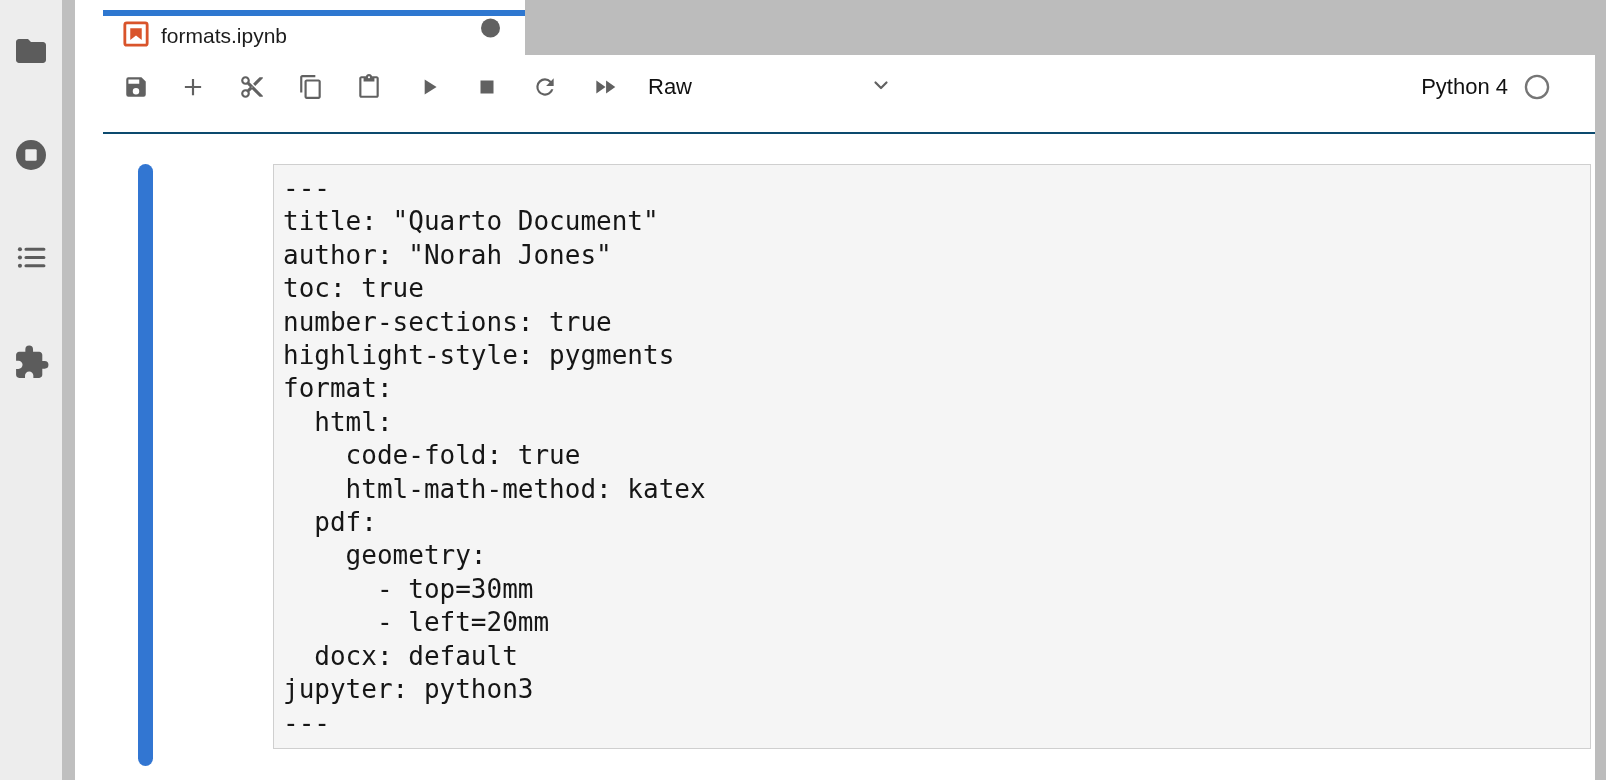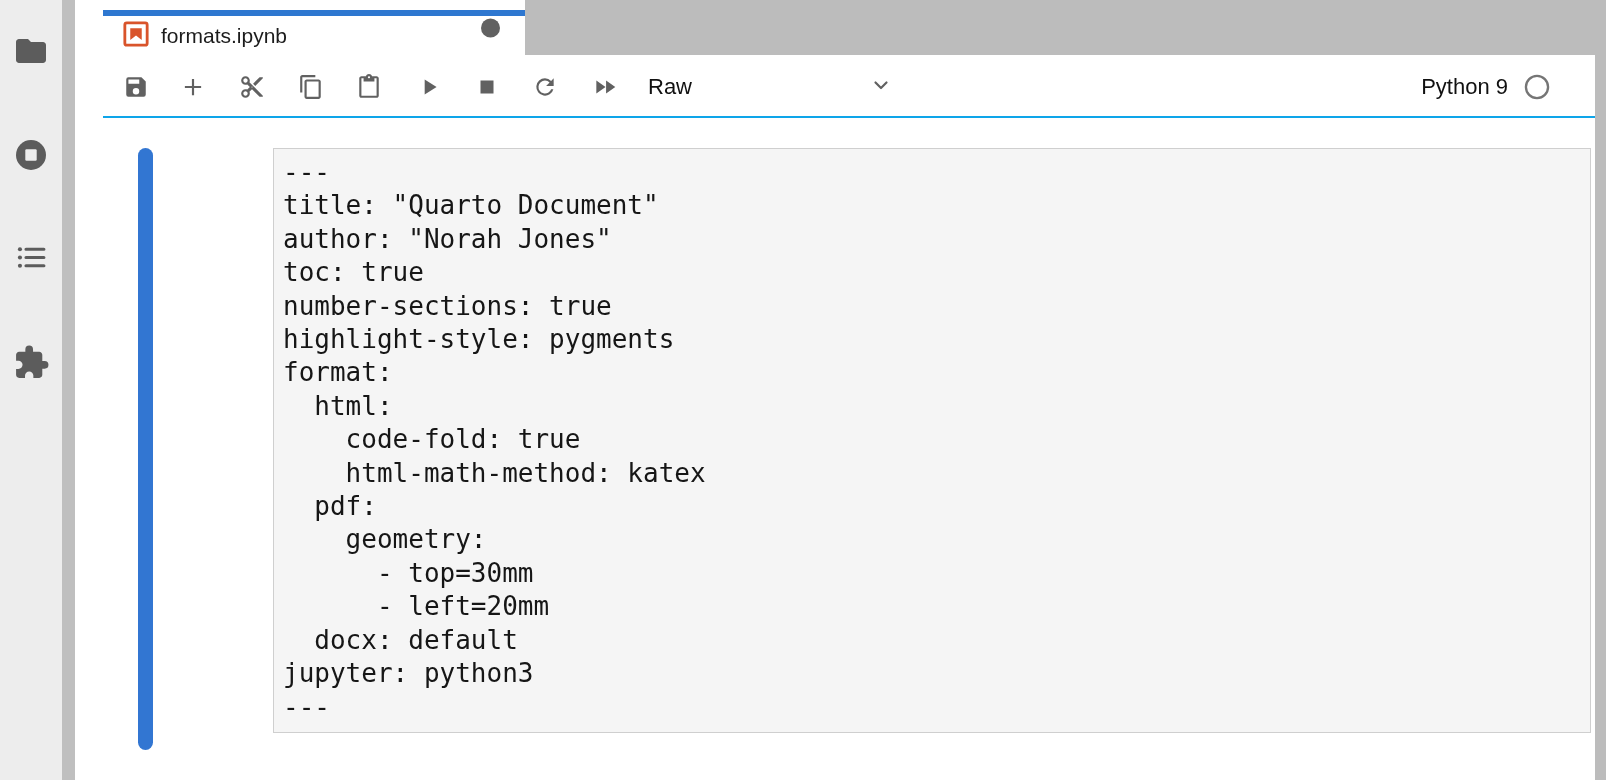--- a/index.html
+++ b/index.html
@@ -44,22 +44,22 @@
     display: flex; align-items: center; padding-left: 20px;
   }
   .tab-title { font-size: 21px; color: #1c1c1c; margin-left: 12px; }
   .tab-dirty {
     position: absolute; right: 25px; top: 50%; transform: translateY(-50%);
     width: 19px; height: 19px; border-radius: 50%; background: #616161; cursor: pointer;
   }
 
   
   .toolbar {
-    position: relative; width: 100%; height: 63px; background: #ffffff;
-    border-bottom: 2px solid #0ea5e9;
+    position: relative; width: 100%; height: 79px; background: #ffffff;
+    border-bottom: 2px solid #0c4a6e;
   }
   .tb-btn {
     position: absolute; top: 19px; width: 26px; height: 26px;
     background: none; border: none; cursor: pointer; padding: 0;
   }
   .tb-btn svg { display: block; }
   .celltype-select {
     position: absolute; left: 545px; top: 14px; width: 245px; height: 36px;
     display: flex; align-items: center; justify-content: space-between;
     cursor: pointer; background: transparent;
@@ -192,21 +192,21 @@
       </button>
 
       <div class="celltype-select">
         <span class="celltype-label">Raw</span>
         <span><svg width="24" height="24" viewBox="0 0 24 24">
               <path d="M6.5 9.5l5.5 5.5 5.5-5.5" stroke="#616161" stroke-width="2.2" fill="none" stroke-linecap="round" stroke-linejoin="round"></path>
             </svg></span>
       </div>
 
       <div class="kernel">
-        <span class="kernel-name">Python 9</span>
+        <span class="kernel-name">Python 4</span>
         <span class="kernel-status">
             <svg width="28" height="28" viewBox="0 0 24 24">
               <circle cx="12" cy="12" r="9.5" fill="#ffffff" stroke="#757575" stroke-width="2"></circle>
             </svg>
           </span>
       </div>
     </div>
 
     <div class="content">
       <div class="collapser"></div>

